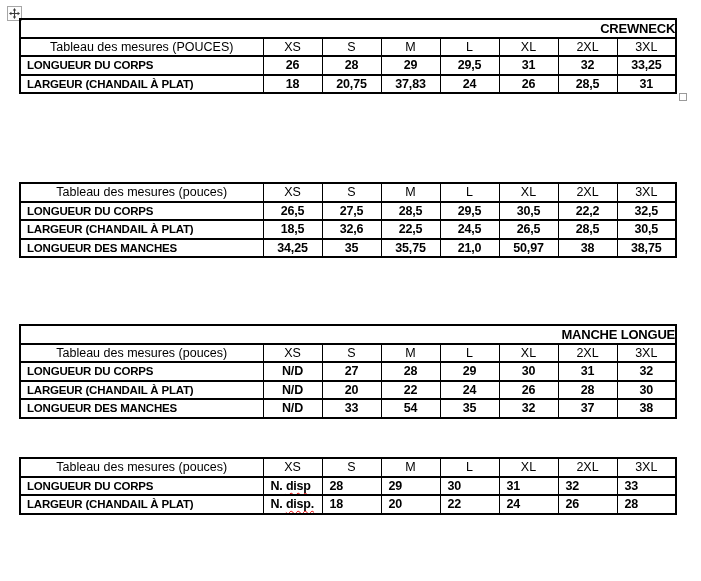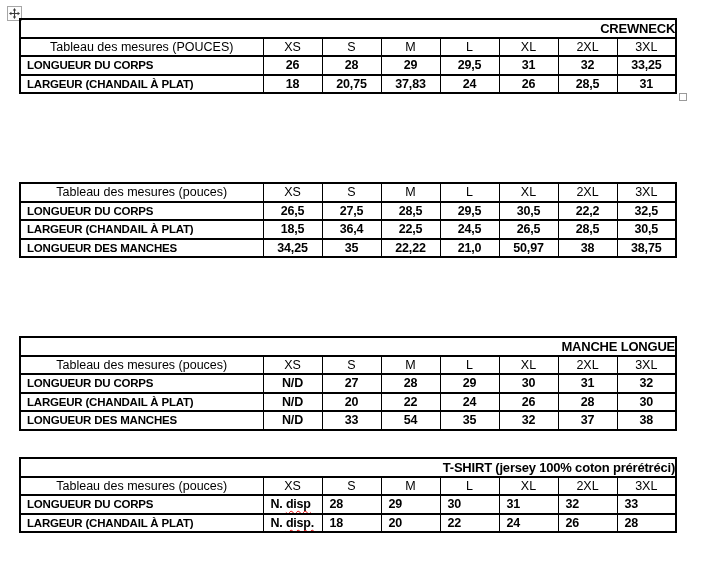--- a/index.html
+++ b/index.html
@@ -40,21 +40,21 @@
     vertical-align:middle;
     overflow:hidden; white-space:nowrap;
   }
   td.title  { text-align:right; font-size:13px;   font-weight:700; letter-spacing:-0.2px; }
   td.hdr    { text-align:center; font-size:12.5px; font-weight:400; }
   td.lbl    { text-align:left; padding-left:6px; font-size:11.5px; font-weight:600; letter-spacing:-0.2px; }
   td.val    { text-align:center; font-size:12.5px; font-weight:700; letter-spacing:-0.2px; }
 
   .t1 { top:18px; }
   .t2 { top:182px; }
-  .t3 { top:336px;border-radius:18px; }
+  .t3 { top:324px;border-radius:18px; }
   .t4 { top:457px; }
   .t4 td.val { text-align:left; padding-left:7px; }
 
   .sp {
     text-decoration:underline wavy #e60000;
     text-decoration-thickness:1px;
     text-underline-offset:2px;
     text-decoration-skip-ink:none;
   }
 </style>
@@ -149,32 +149,32 @@
     <td class="val">27,5</td>
     <td class="val">28,5</td>
     <td class="val">29,5</td>
     <td class="val">30,5</td>
     <td class="val">22,2</td>
     <td class="val">32,5</td>
   </tr>
   <tr>
     <td class="lbl">LARGEUR (CHANDAIL À PLAT)</td>
     <td class="val">18,5</td>
-    <td class="val">36,4</td>
+    <td class="val">32,6</td>
     <td class="val">22,5</td>
     <td class="val">24,5</td>
     <td class="val">26,5</td>
     <td class="val">28,5</td>
     <td class="val">30,5</td>
   </tr>
   <tr>
     <td class="lbl">LONGUEUR DES MANCHES</td>
     <td class="val">34,25</td>
     <td class="val">35</td>
-    <td class="val">22,22</td>
+    <td class="val">35,75</td>
     <td class="val">21,0</td>
     <td class="val">50,97</td>
     <td class="val">38</td>
     <td class="val">38,75</td>
   </tr>
 </tbody>
   </table>
 
 <table class="mtable t3">
   <colgroup>
@@ -239,23 +239,20 @@
       <col style="width:243px">
       <col style="width:59px">
       <col style="width:59px">
       <col style="width:59px">
       <col style="width:59px">
       <col style="width:59px">
       <col style="width:59px">
       <col style="width:59px">
     </colgroup>
   <tbody>
-      <tr>
-        <td class="title" colspan="8">T-SHIRT (jersey 100% coton prérétréci)</td>
-      </tr>
   <tr>
     <td class="hdr">Tableau des mesures (pouces)</td>
     <td class="hdr">XS</td>
     <td class="hdr">S</td>
     <td class="hdr">M</td>
     <td class="hdr">L</td>
     <td class="hdr">XL</td>
     <td class="hdr">2XL</td>
     <td class="hdr">3XL</td>
   </tr>

